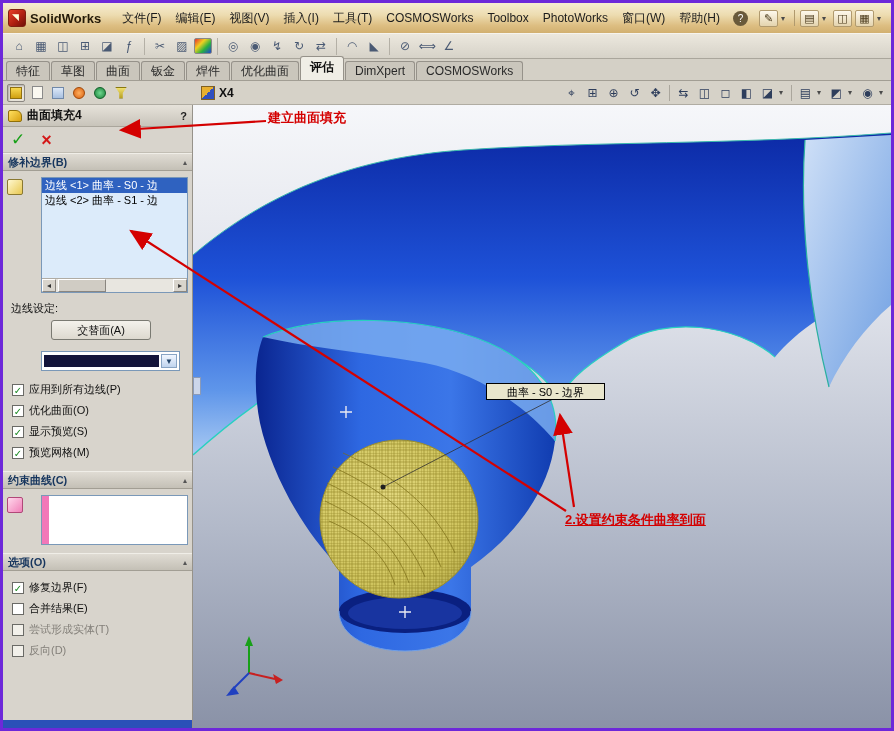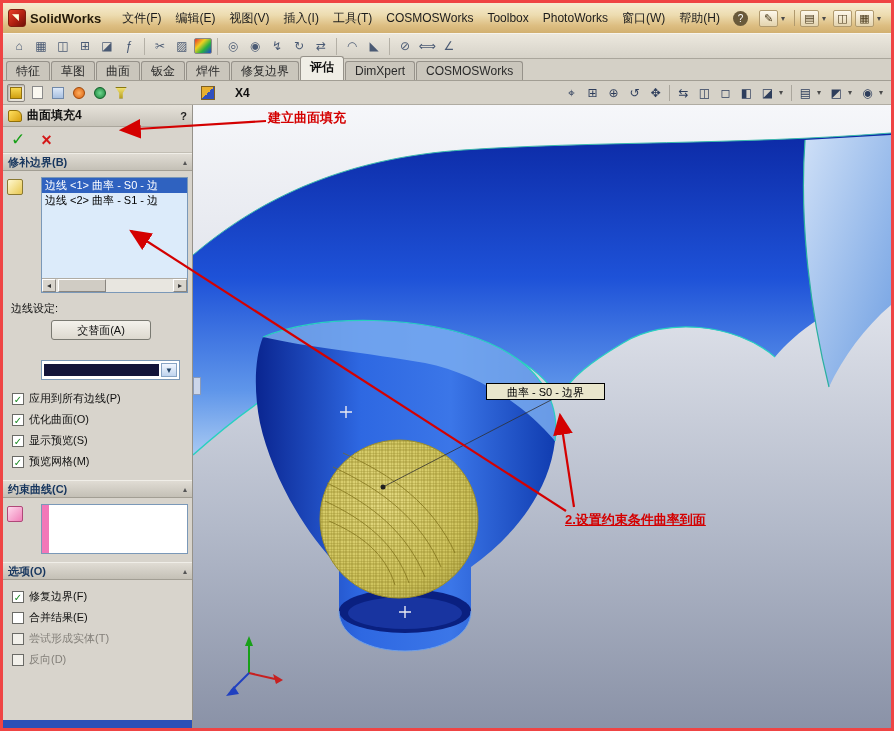--- a/index.html
+++ b/index.html
@@ -1,19 +1,19 @@
 <!DOCTYPE html>
 <html><head>
 <meta charset="utf-8">
 <style>
   * { margin:0; padding:0; box-sizing:border-box; }
   html,body { width:894px; height:731px; }
   body { font-family:"Liberation Sans","DejaVu Sans",sans-serif; font-size:12px; overflow:hidden; }
 
-  .window { position:relative; width:894px; height:731px; border:3px solid #ef4444; background:#f9a8d4; overflow:hidden; }
+  .window { position:relative; width:894px; height:731px; border:3px solid #6d28d9; background:#f9a8d4; overflow:hidden; }
 
   
   .titlebar { height:30px; display:flex; align-items:center; padding:0 6px 0 5px;
     background:linear-gradient(180deg,#f6ecd2 0%,#eddcb0 40%,#ddbe82 75%,#d2b070 100%); }
   .app-icon { width:18px; height:18px; border-radius:3px; margin-right:4px;
     background:linear-gradient(135deg,#e84028 0%,#b02010 55%,#701008 100%);
     border:1px solid #802010; position:relative; flex:0 0 auto; }
   .app-icon::after { content:"◥"; color:#ffd; font-size:9px; position:absolute; left:3px; top:2px; }
   .app-title { font-weight:bold; font-size:13px; color:#241a08; margin-right:14px; white-space:nowrap; }
   .menubar { display:flex; align-items:center; height:100%; }
@@ -45,21 +45,21 @@
   .context-row { height:24px; display:flex; align-items:center; background:#d6d2c8; border-bottom:1px solid #b0aca2; }
   .pm-tabstrip { width:190px; flex:0 0 auto; display:flex; align-items:center; gap:3px; padding-left:4px; height:100%; }
   .pmt { width:18px; height:18px; display:flex; align-items:center; justify-content:center; font-size:10px; border:1px solid transparent; border-radius:2px; }
   .pmt.active { border:1px solid #8a8680; background:#e8e4da; box-shadow:inset 1px 1px 2px rgba(0,0,0,.25); }
   .pmt .g1 { width:12px; height:12px; background:linear-gradient(#f8d850,#d0a010); border:1px solid #907010; }
   .pmt .g2 { width:11px; height:13px; background:#faf8f0; border:1px solid #8a8a8a; }
   .pmt .g3 { width:12px; height:12px; background:linear-gradient(#dce8f8,#a8c0e0); border:1px solid #7088a8; }
   .pmt .g4 { width:12px; height:12px; border-radius:50%; background:radial-gradient(#ffb060,#d86010); border:1px solid #a04808; }
   .pmt .g5 { width:12px; height:12px; border-radius:50%; background:radial-gradient(#70d890,#188038); border:1px solid #106028; }
   .pmt .g6 { width:12px; height:12px; background:linear-gradient(#f0e070,#b8a020); border:1px solid #887810; clip-path:polygon(0 0,100% 0,65% 55%,65% 100%,35% 100%,35% 55%); }
-  .config-chip { display:flex; align-items:center; gap:20px; margin-left:8px; font-size:12px; font-weight:bold; color:#101010; }
+  .config-chip { display:flex; align-items:center; gap:4px; margin-left:8px; font-size:12px; font-weight:bold; color:#101010; }
   .config-icon { width:14px; height:14px; background:linear-gradient(135deg,#e8b030 50%,#3050c0 50%); border:1px solid #806020; }
   .view-toolbar { margin-left:auto; display:flex; align-items:center; gap:2px; padding-right:4px; }
   .vicon { width:19px; height:19px; display:flex; align-items:center; justify-content:center; color:#2e3e5c; font-size:12px; }
   .vchev { font-size:8px; color:#4a4a4a; width:8px; }
   .vsep { width:1px; height:16px; background:#aaa69c; margin:0 2px; }
 
   
   .main { display:flex; height:623px; position:relative; }
 
   
@@ -87,21 +87,21 @@
   .listbox { flex:1; height:116px; background:#dcebfa; border:1px solid #7a98b8; position:relative; overflow:hidden; }
   .li { height:15px; line-height:15px; padding:0 3px; white-space:nowrap; color:#000; font-size:11px; }
   .li.sel { background:#2f62c0; color:#fff; }
   .hscroll { position:absolute; left:0; right:0; bottom:0; height:14px; display:flex; background:#d8d4cc; border-top:1px solid #b0aca4; }
   .sarr { width:14px; height:13px; font-size:8px; display:flex; align-items:center; justify-content:center;
     background:#d8d4cc; border:1px solid; border-color:#fff #8a8680 #8a8680 #fff; color:#333; }
   .strack { flex:1; position:relative; background:#e8e6e0; }
   .sthumb { position:absolute; left:2px; top:0; width:48px; height:13px; background:#d0ccc4; border:1px solid; border-color:#fff #8a8680 #8a8680 #fff; }
 
   .plain-label { margin:8px 0 4px 4px; color:#101010; }
-  .pushbtn { display:block; margin:2px auto 20px 44px; width:100px; height:20px; font-size:11px; color:#101010;
+  .pushbtn { display:block; margin:2px auto 11px 44px; width:100px; height:20px; font-size:11px; color:#101010;
     background:linear-gradient(#f4f2ec,#ddd9cf); border:1px solid #7a7a72; border-radius:3px; font-family:inherit; }
   .combo { margin:2px 8px 8px 34px; height:20px; background:#fff; border:1px solid #7a98b8; display:flex; align-items:center; padding:2px; }
   .combo-swatch { flex:1; height:12px; background:#13143a; }
   .combo-dd { width:16px; height:14px; margin-left:2px; display:flex; align-items:center; justify-content:center;
     background:linear-gradient(#f2f7ff,#c0d4ee); border:1px solid #88a4c4; font-size:8px; color:#24466a; }
 
   .cb { display:flex; align-items:center; gap:5px; height:21px; padding-left:5px; }
   .cb-box { width:12px; height:12px; flex:0 0 auto; background:#fff; border:1px solid #6a6a66;
     font-size:10px; line-height:11px; text-align:center; color:transparent; }
   .cb.on .cb-box { color:#17881f; }
@@ -194,21 +194,21 @@
     <span class="ticon">⟺</span>
     <span class="ticon">∠</span>
   </div>
 
   <div class="tab-row">
     <span class="ctab">特征</span>
     <span class="ctab">草图</span>
     <span class="ctab">曲面</span>
     <span class="ctab">钣金</span>
     <span class="ctab">焊件</span>
-    <span class="ctab">修复边界</span>
+    <span class="ctab">优化曲面</span>
     <span class="ctab active">评估</span>
     <span class="ctab">DimXpert</span>
     <span class="ctab">COSMOSWorks</span>
   </div>
 
   <div class="context-row">
     <div class="pm-tabstrip">
       <span class="pmt active">
           <span class="g1"></span>
         </span>

